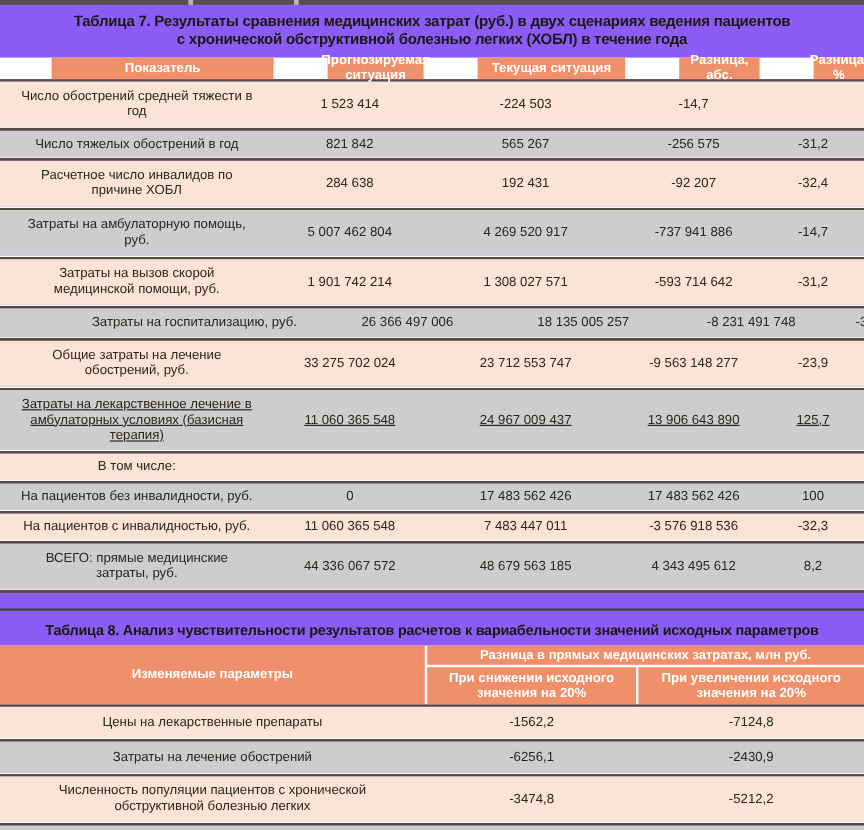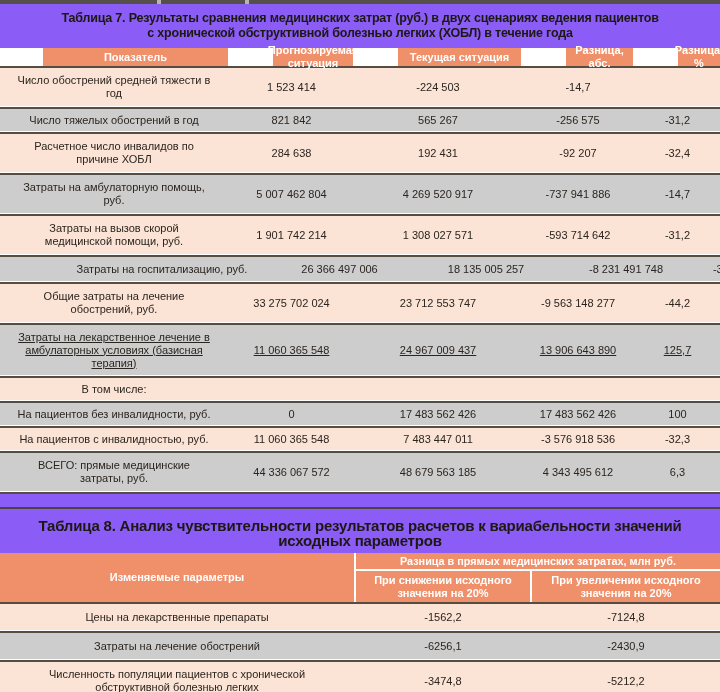--- a/index.html
+++ b/index.html
@@ -21,21 +21,21 @@
   
   .tbl-title {
     text-align: center;
     font-weight: bold;
     font-size: 12.5px;
     line-height: 15px;
     color: #1c1812;
     letter-spacing: -0.2px;
   }
   .t7-title { padding: 7px 4px 7px 4px; }
-  .t8-title { padding: 9px 2px 5px 2px; font-size: 15px; }
+  .t8-title { padding: 9px 2px 5px 2px; font-size: 12px; }
 
   
   .grid7 { display: grid; grid-template-columns: 228px 123px 166px 110px 85px; column-gap: 2px; }
   .grid8-cols { display: grid; grid-template-columns: 354px 174px 188px; column-gap: 2px; }
 
   
   .thead { background: #ffffff; }
   .thead .hcell {
     background: #f0906a;
     color: #ffffff;
@@ -179,21 +179,21 @@
         <div class="cell">-8 231 491 748</div>
         <div class="cell">-31,2</div>
       </div>
       <div class="sep"></div>
 
       <div class="row pink grid7 h2">
         <div class="cell lbl">Общие затраты на лечение обострений, руб.</div>
         <div class="cell">33 275 702 024</div>
         <div class="cell">23 712 553 747</div>
         <div class="cell">-9 563 148 277</div>
-        <div class="cell">-44,2</div>
+        <div class="cell">-23,9</div>
       </div>
       <div class="sep"></div>
 
       <div class="row gray grid7 h3">
         <div class="cell lbl">Затраты на лекарственное лечение в амбулаторных условиях (базисная терапия)</div>
         <div class="cell">11 060 365 548</div>
         <div class="cell">24 967 009 437</div>
         <div class="cell">13 906 643 890</div>
         <div class="cell">125,7</div>
       </div>
@@ -224,21 +224,21 @@
         <div class="cell">-3 576 918 536</div>
         <div class="cell">-32,3</div>
       </div>
       <div class="sep"></div>
 
       <div class="row gray grid7 h2">
         <div class="cell lbl">ВСЕГО: прямые медицинские затраты, руб.</div>
         <div class="cell">44 336 067 572</div>
         <div class="cell">48 679 563 185</div>
         <div class="cell">4 343 495 612</div>
-        <div class="cell">6,3</div>
+        <div class="cell">8,2</div>
       </div>
       <div class="sep-bottom"></div>
     </div>
   </div>
 
   <div class="mid-gap"></div>
   <div class="mid-rule"></div>
 
   <div class="tbl-title t8-title">Таблица 8. Анализ чувствительности результатов расчетов к вариабельности значений исходных параметров</div>
 

